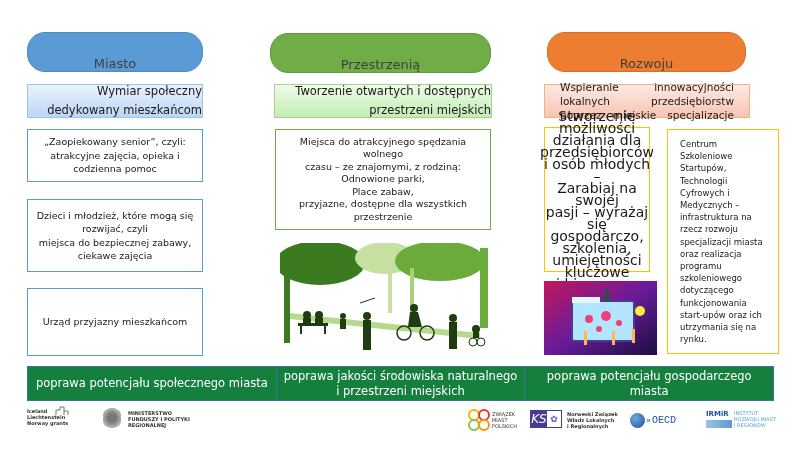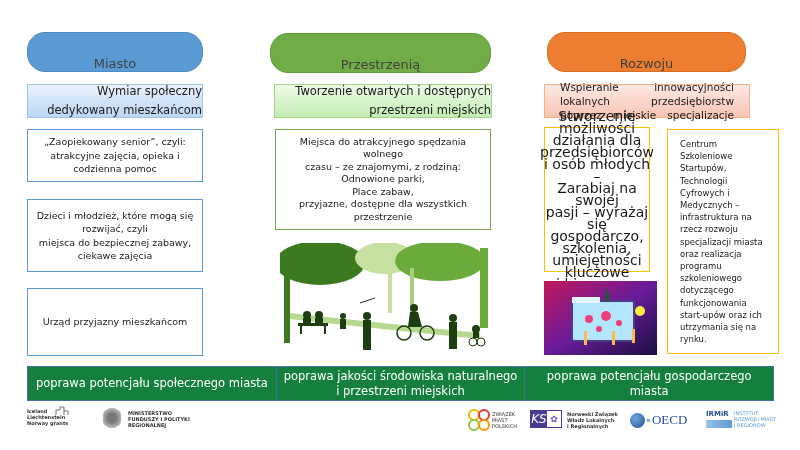--- a/index.html
+++ b/index.html
@@ -207,21 +207,21 @@
   </div>
   <div class="abs" style="left:37px;top:1px;">
     <div class="logo-txt">Norweski Związek</div>
     <div class="logo-txt">Władz Lokalnych</div>
     <div class="logo-txt">i Regionalnych</div>
   </div>
 </div>
 <div class="abs" style="left:630px;top:409px;width:70px;height:22px;display:flex;align-items:center;">
   <div style="width:15px;height:15px;border-radius:50%;background:radial-gradient(circle at 35% 35%,#6fa8dc,#1f4e99);"></div>
   <span style="color:#1f4e99;font-size:8px;margin:0 1px;">»</span>
-  <span style="color:#1f4e99;font-size:13px;font-family:Liberation Serif, serif;">OECD</span>
+  <span style="color:#1f4e99;font-size:10px;font-family:Liberation Mono, monospace;">OECD</span>
 </div>
 <div class="abs" style="left:706px;top:409px;width:80px;height:22px;">
   <div class="abs" style="left:0;top:1px;color:#1f4e99;font-size:7px;font-weight:bold;">IRMiR</div>
   <div class="abs" style="left:0;top:11px;width:26px;height:8px;background:linear-gradient(90deg,#9dc3e6,#5b9bd5);"></div>
   <div class="abs" style="left:28px;top:1px;">
     <div class="logo-txt" style="font-weight:normal;color:#5b9bd5">INSTYTUT</div>
     <div class="logo-txt" style="font-weight:normal;color:#5b9bd5">ROZWOJU MIAST</div>
     <div class="logo-txt" style="font-weight:normal;color:#5b9bd5">I REGIONÓW</div>
   </div>
 </div>

